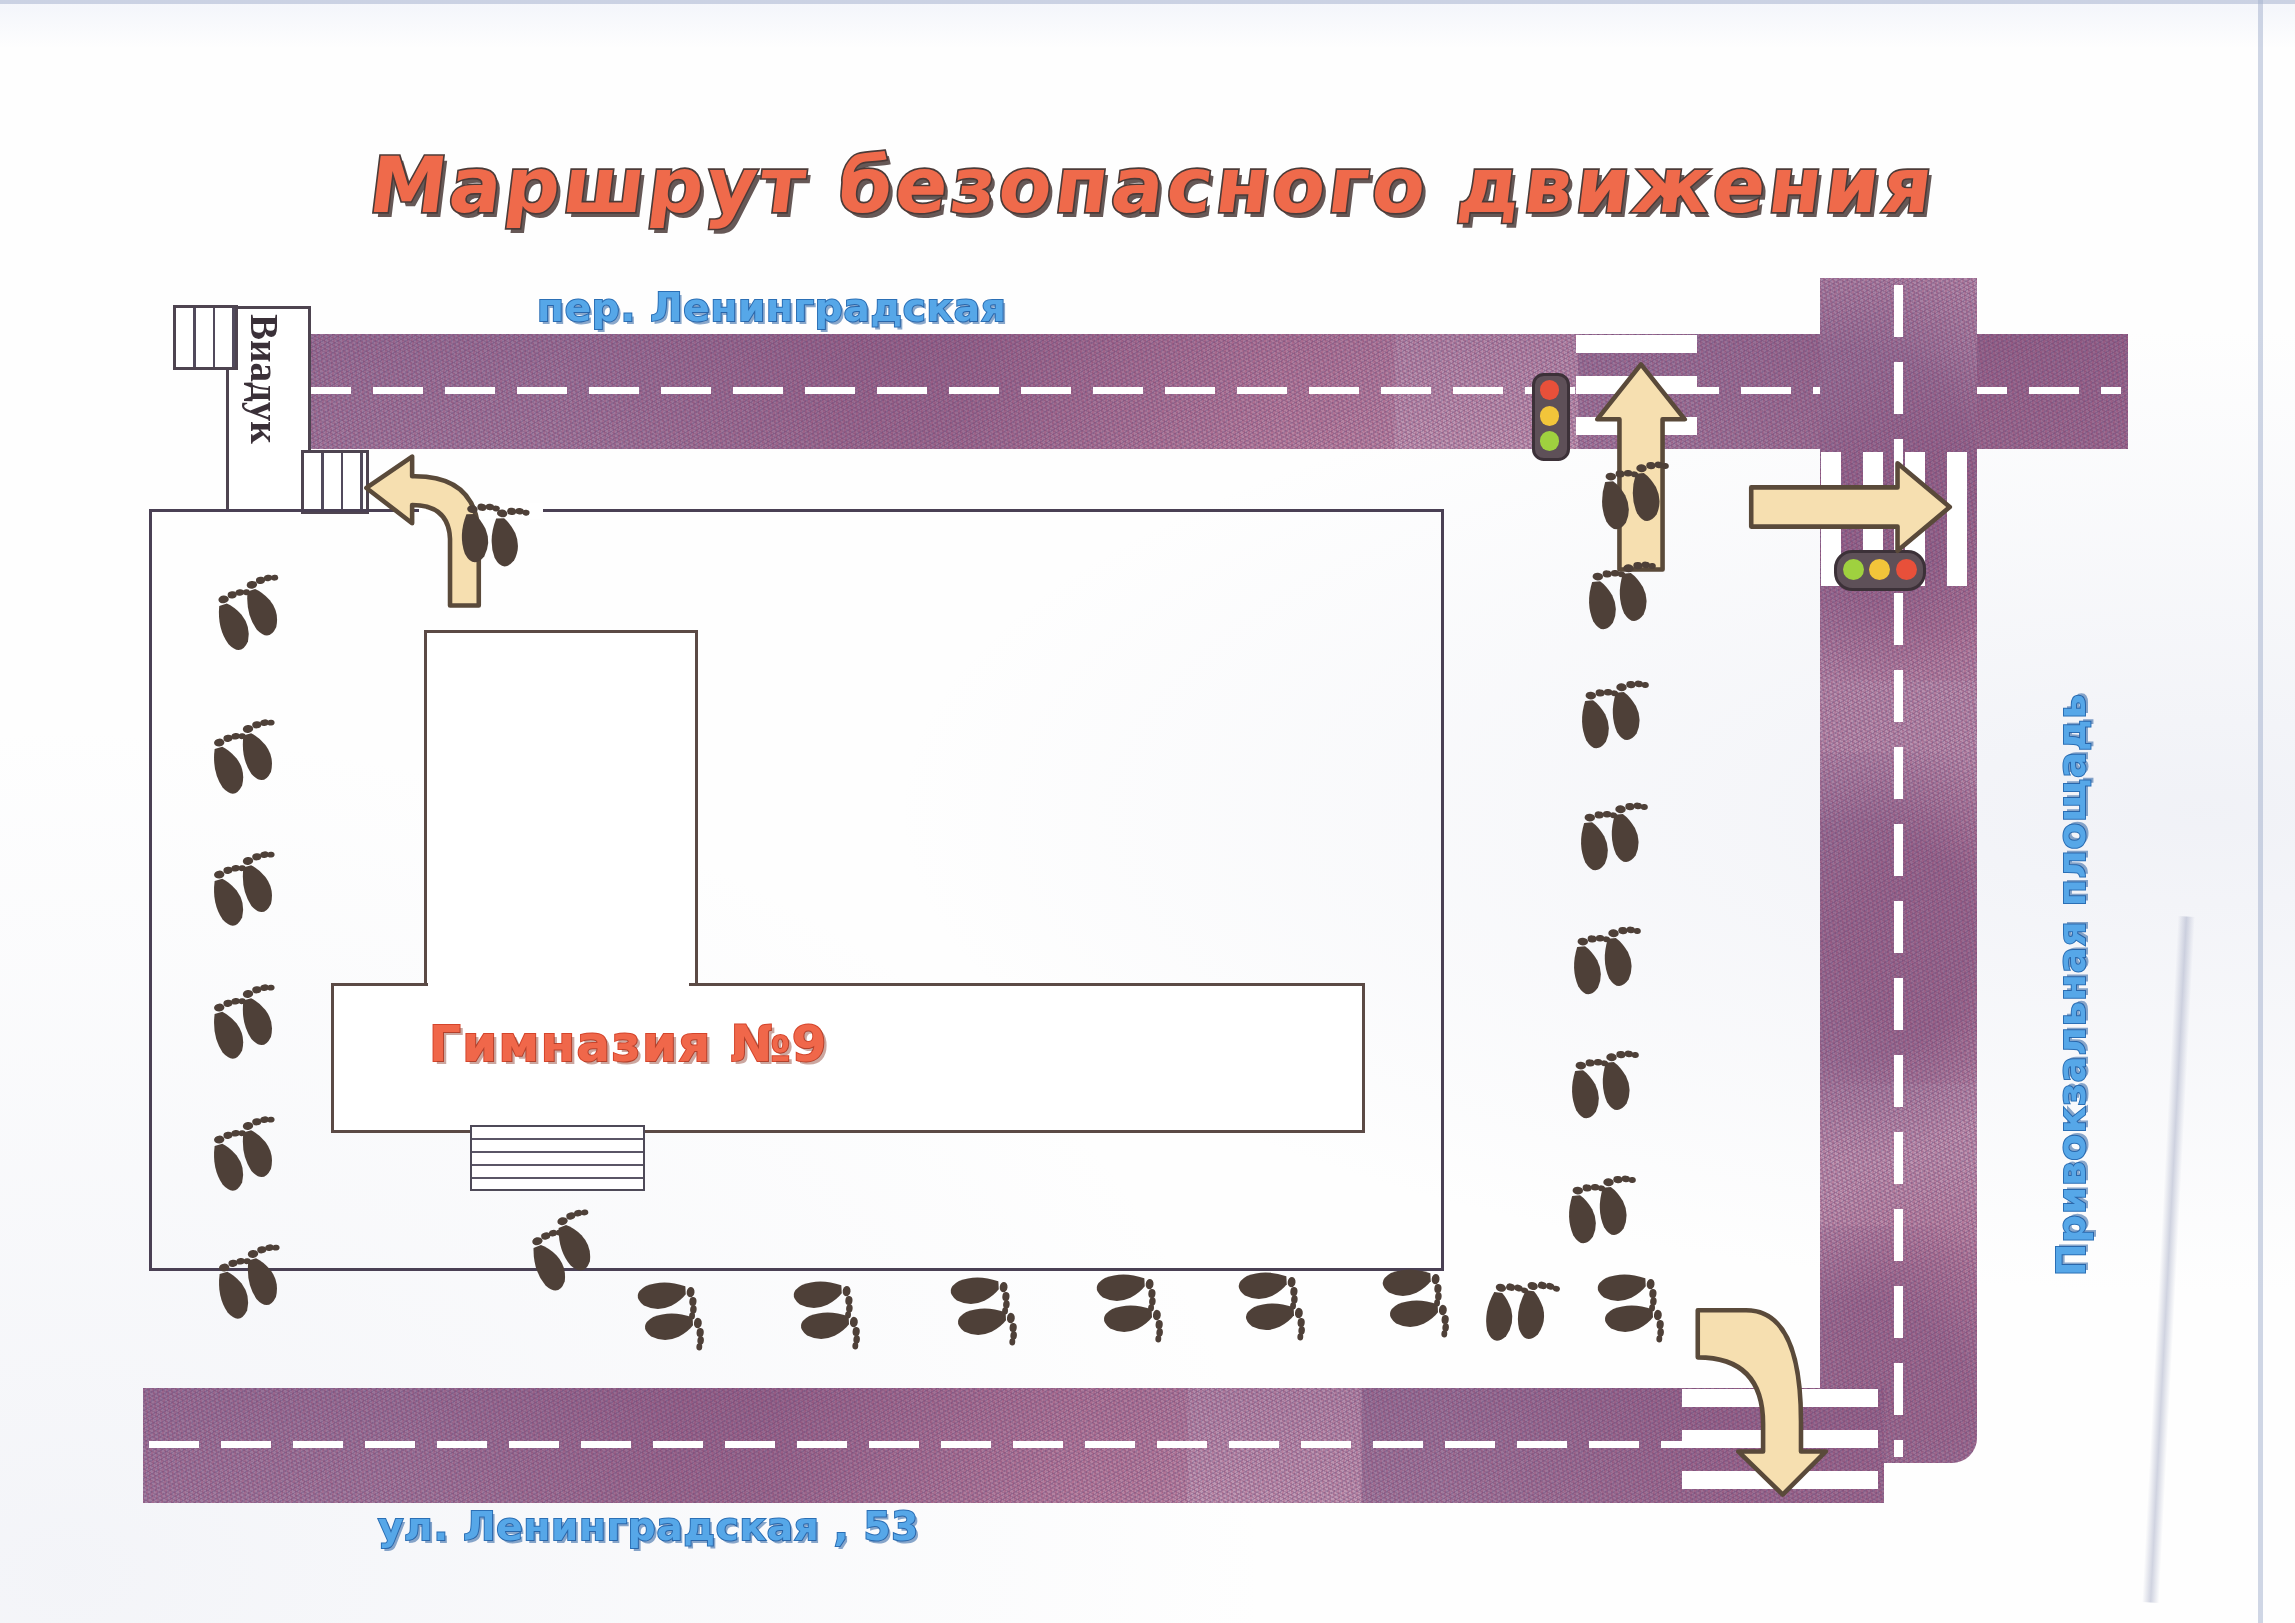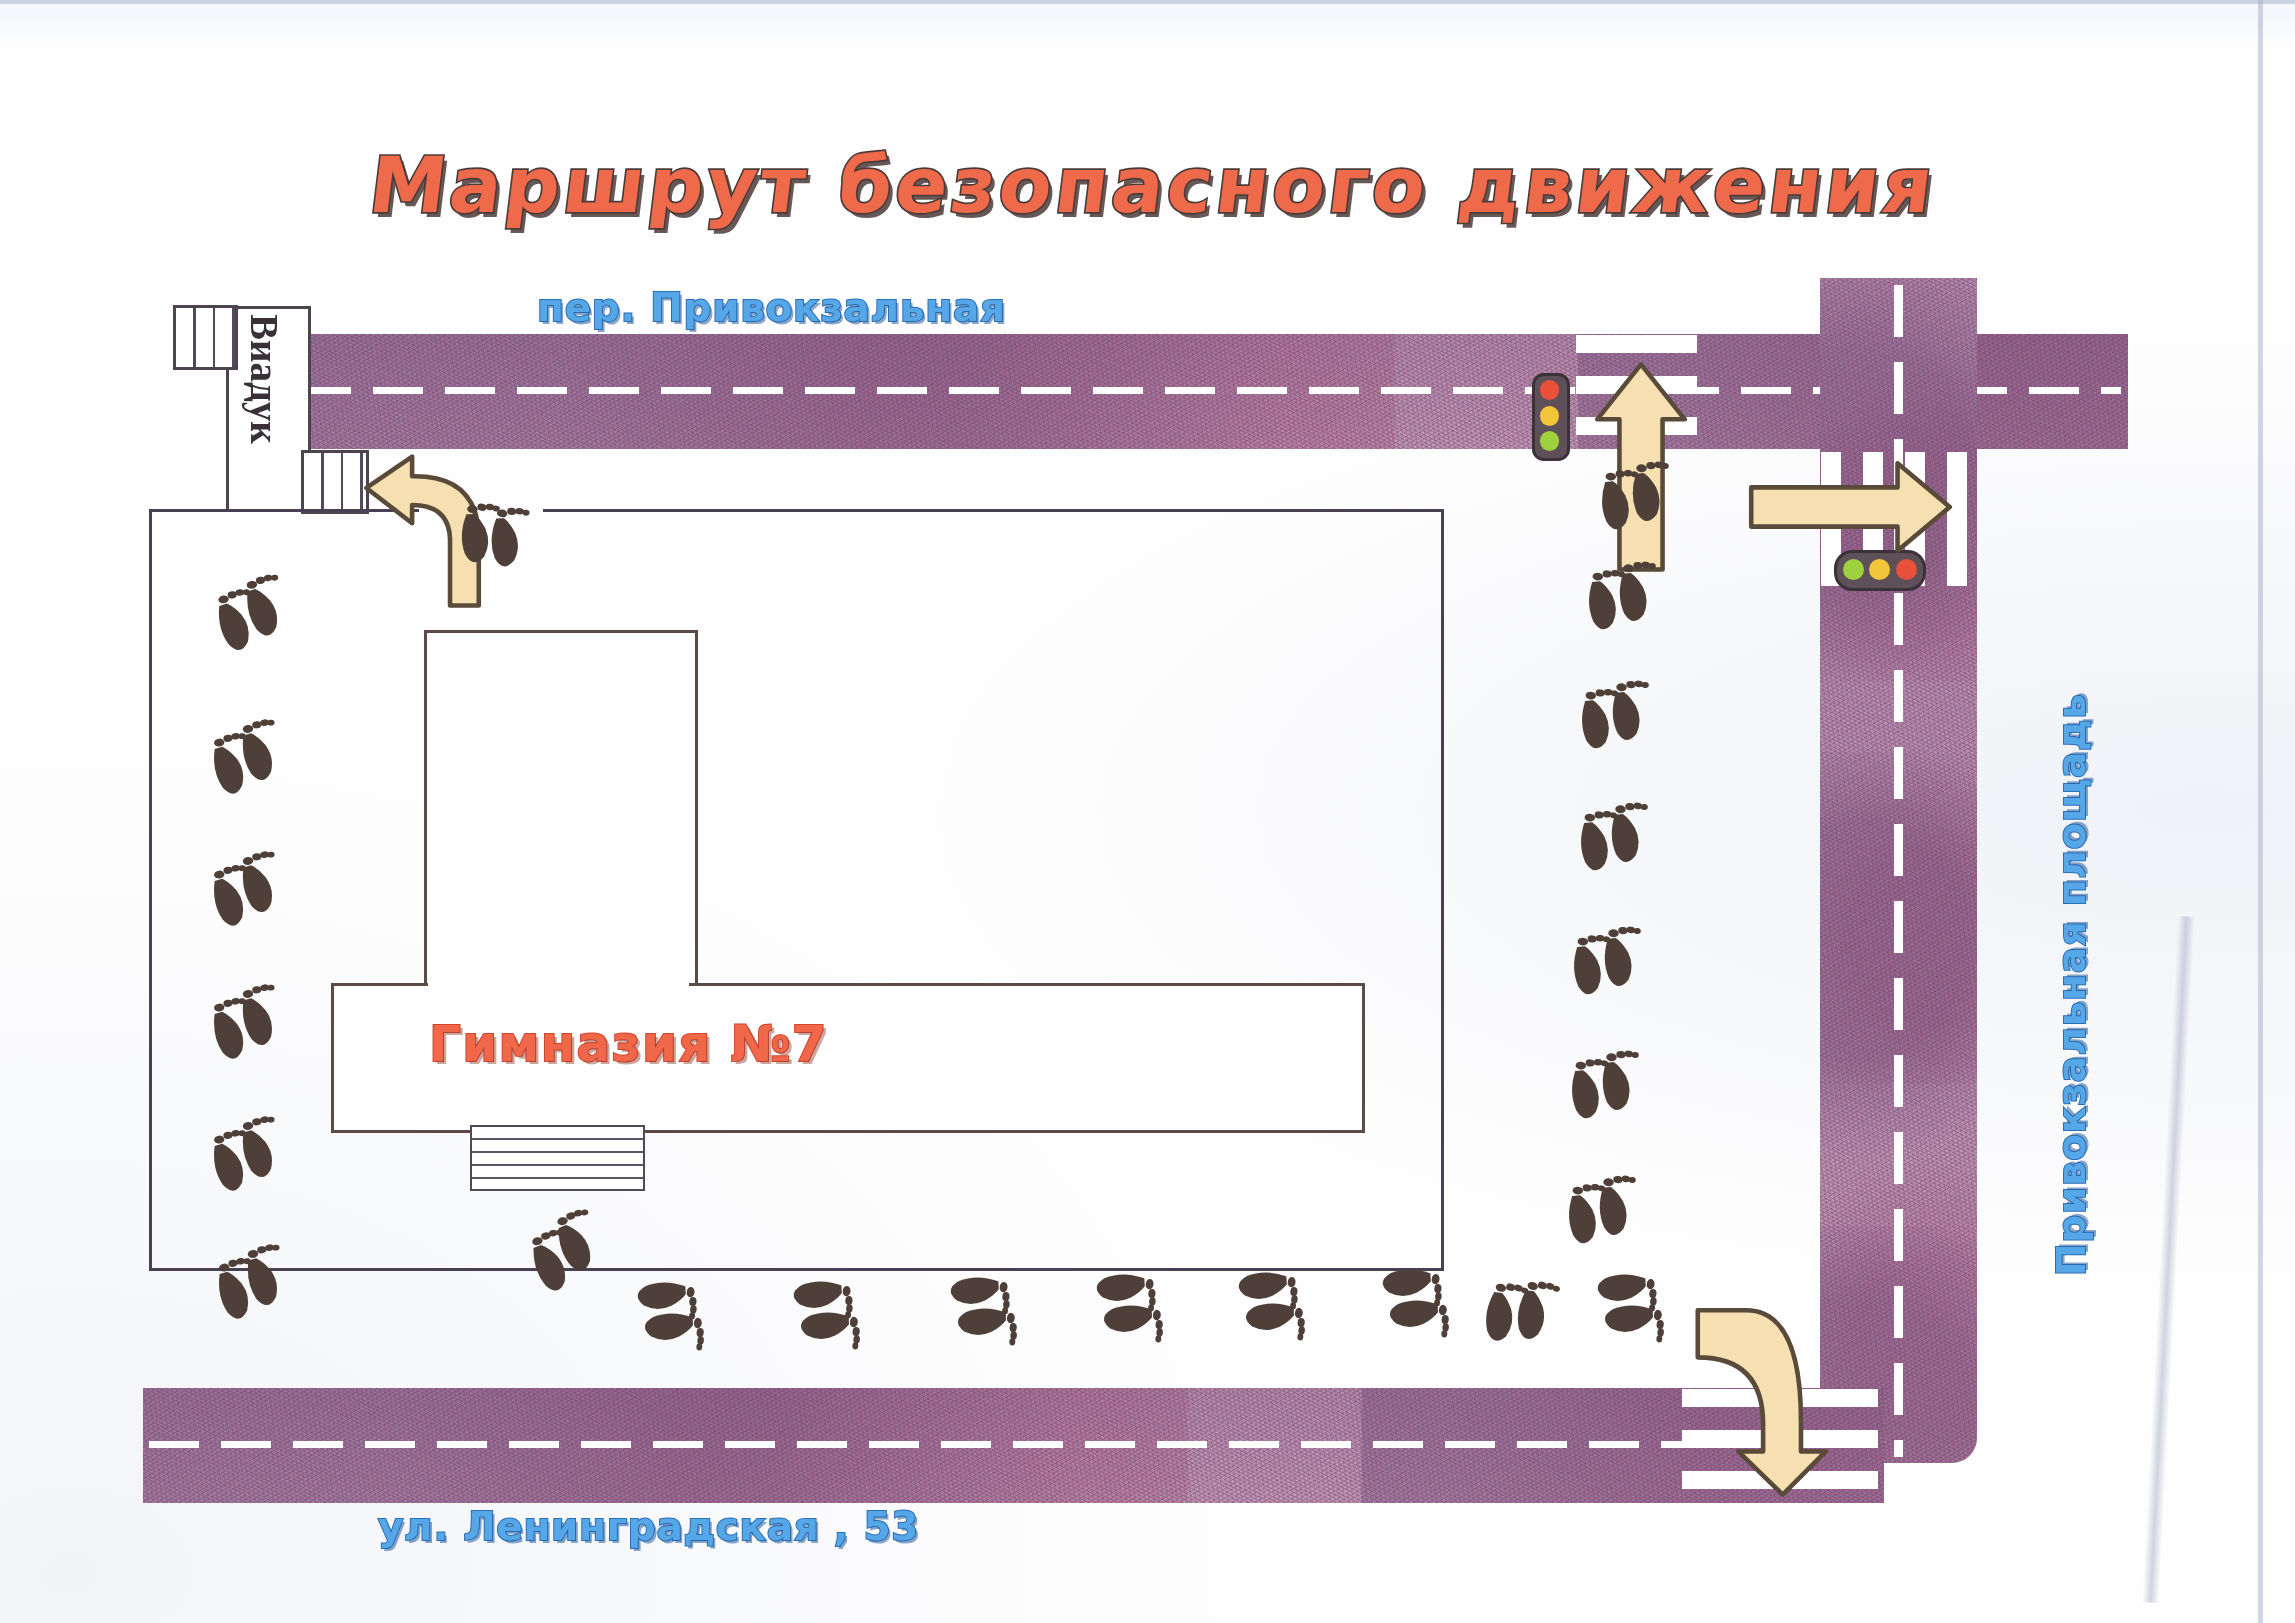--- a/index.html
+++ b/index.html
@@ -114,38 +114,38 @@
 
   <div class="zebra-v" style="left:1821px;top:452px;width:154px;height:134px;"></div>
 
   <div class="zebra-h" style="left:1682px;top:1389px;width:196px;height:113px;"></div>
 
   <div class="viaduct-body" style="left:226px;top:306px;width:79px;height:200px;"></div>
   <div class="viaduct-steps" style="left:173px;top:305px;width:59px;height:59px;"></div>
   <div class="viaduct-steps" style="left:301px;top:450px;width:62px;height:58px;"></div>
   <div class="t-viaduct" style="left:287px;top:314px;">Виадук</div>
 
-  <div class="t-street" style="left:537px;top:285px;">пер. Привокзальная</div>
+  <div class="t-street" style="left:537px;top:285px;">пер. Ленинградская</div>
   <div class="t-street" style="left:378px;top:1504px;">ул. Ленинградская , 53</div>
   <div class="t-street rot" style="left:2049px;top:1276px;">Привокзальная площадь</div>
 
   <div class="yard" style="left:149px;top:509px;width:1289px;height:756px;"></div>
   <div class="yard-gap" style="left:419px;top:503px;width:124px;height:15.7px;"></div>
 
   <div class="bld" style="left:424px;top:630px;width:268px;height:497px;"></div>
 
   <div class="bld" style="left:331px;top:983px;width:1028px;height:144px;"></div>
 
   <div class="bld-cut" style="left:428px;top:987px;width:261px;height:136px;"></div>
   <div class="bld-cut" style="left:335px;top:987px;width:1018px;height:136px;"></div>
   <div class="bld-cut" style="left:428px;top:979px;width:261px;height:15.7px;"></div>
 
   <div class="steps" style="left:470px;top:1125px;width:171px;height:62px;"></div>
 
-  <div class="t-school" style="left:429px;top:1015px;">Гимназия №7</div>
+  <div class="t-school" style="left:429px;top:1015px;">Гимназия №9</div>
 
   <div class="tl tl-v" style="left:1532px;top:373px;width:38px;height:88px;">
     <div class="tl-box"></div>
     <div class="lamp" style="left:7.9px;top:7.2px;width:19.6px;height:19.6px;background:#e8503a;"></div>
     <div class="lamp" style="left:7.9px;top:33px;width:19.6px;height:19.6px;background:#f2c53a;"></div>
     <div class="lamp" style="left:7.9px;top:58px;width:19.6px;height:19.6px;background:#9fd13f;"></div>
   </div>
 
   <div class="tl tl-h" style="left:1834px;top:550px;width:92px;height:41px;">
     <div class="tl-box"></div>

